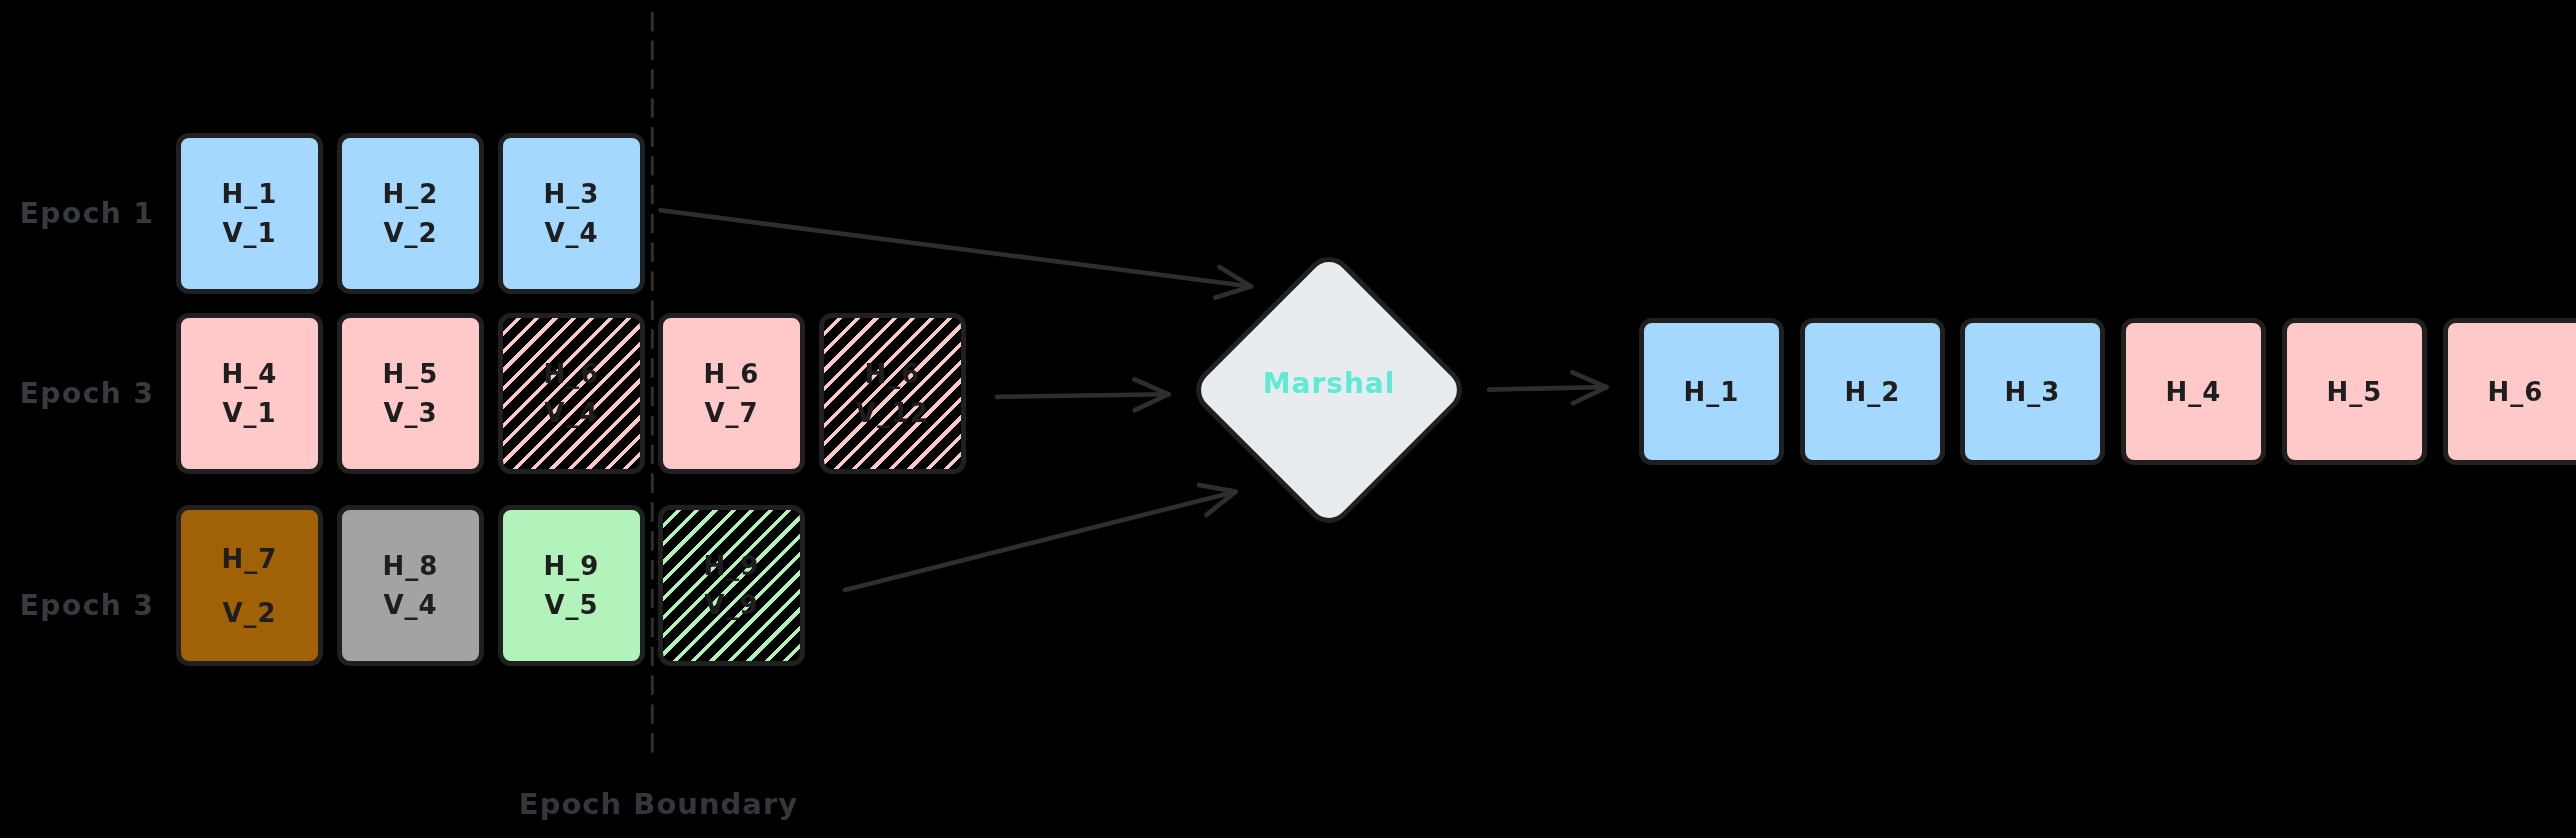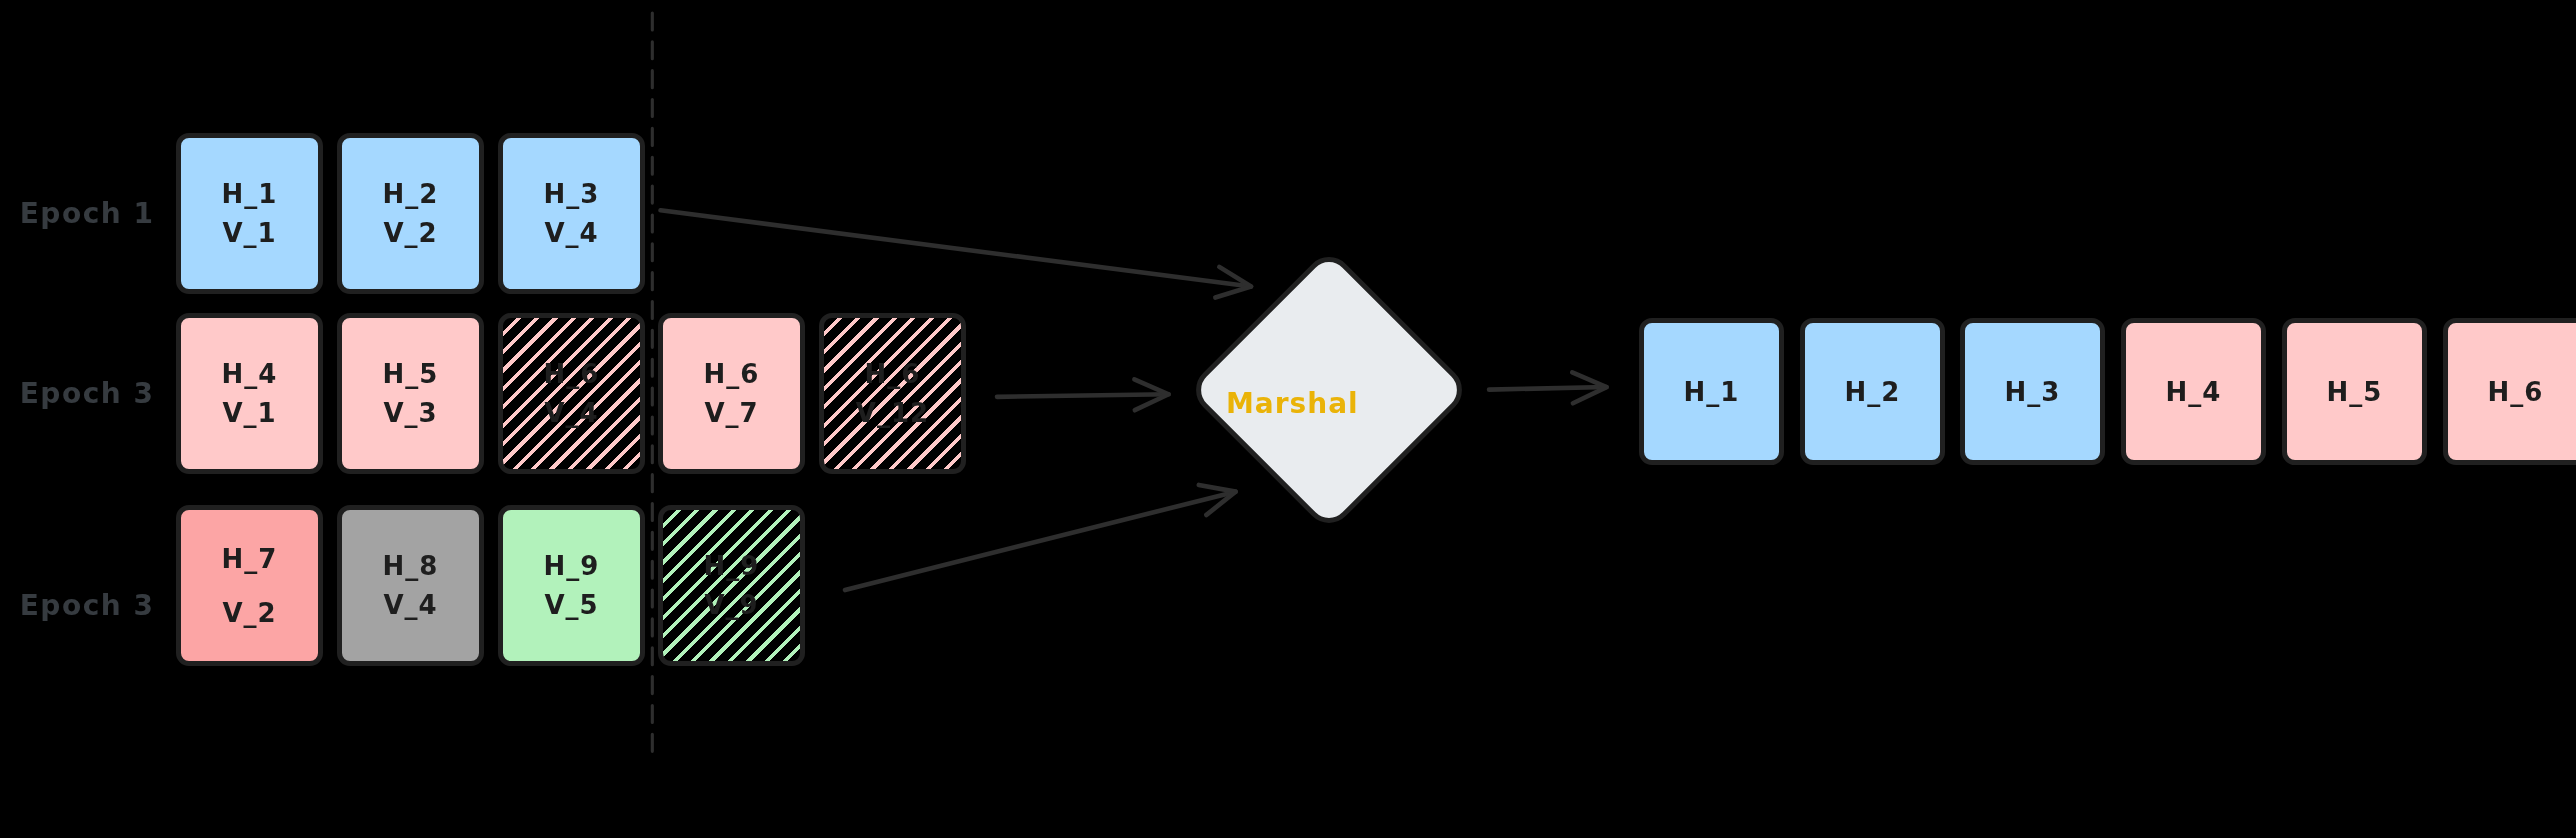--- a/index.html
+++ b/index.html
@@ -24,22 +24,22 @@
   .boundary-label {
     position:absolute; left:504px; top:784px; width:309px; height:41px; line-height:41px;
     text-align:center; color:#33373b; font-size:29px; font-weight:600; letter-spacing:1px;
   }
   .diamond-shape {
     position:absolute; left:1228px; top:289px; width:202px; height:202px;
     box-sizing:border-box; background:#e9ecef; border:5.7px solid #202020;
     border-radius:24px; transform:rotate(45deg);
   }
   .diamond-label {
-    position:absolute; left:1226px; top:383px; width:206px; height:41px; line-height:41px;
-    color:#eab308; font-size:28px; font-weight:600; letter-spacing:1px;
+    position:absolute; left:1226px; top:363px; width:206px; height:41px; line-height:41px;
+    text-align:center; color:#5eead4; font-size:28px; font-weight:600; letter-spacing:1px;
   }
 </style>
 </head>
 <body>
 
 <div id="canvas">
 
   <svg id="overlay" viewBox="0 0 5962 1628" xmlns="http://www.w3.org/2000/svg">
     <defs>
       <marker id="ah" markerUnits="userSpaceOnUse" markerWidth="90" markerHeight="90" refX="72" refY="38" orient="auto">
@@ -82,41 +82,42 @@
       </div>
       <div class="box" style="left: 658px; top: 313px; width: 147px; height: 161px; background: rgb(255, 201, 201);">
         <div class="bl">H_6</div>
         <div class="bl">V_7</div>
       </div>
       <div class="box" style="left: 819px; top: 313px; width: 147px; height: 161px; background: repeating-linear-gradient(135deg, rgba(0, 0, 0, 0) 0px, rgba(0, 0, 0, 0) 9.3px, rgb(255, 201, 201) 9.3px, rgb(255, 201, 201) 13px);">
         <div class="bl">H_6</div>
         <div class="bl">V_12</div>
       </div>
       <div class="epoch-label" style="top: 586px;">Epoch 3</div>
-      <div class="box" style="left: 176px; top: 505px; width: 147px; height: 161px; background: #fca5a5; gap: 28px;">
+      <div class="box" style="left: 176px; top: 505px; width: 147px; height: 161px; background: #a16207; gap: 28px;">
         <div class="bl">H_7</div>
         <div class="bl">V_2</div>
       </div>
       <div class="box" style="left: 337px; top: 505px; width: 147px; height: 161px; background: #a3a3a3;">
         <div class="bl">H_8</div>
         <div class="bl">V_4</div>
       </div>
       <div class="box" style="left: 498px; top: 505px; width: 147px; height: 161px; background: rgb(178, 242, 187);">
         <div class="bl">H_9</div>
         <div class="bl">V_5</div>
       </div>
       <div class="box" style="left: 658px; top: 505px; width: 147px; height: 161px; background: repeating-linear-gradient(135deg, rgba(0, 0, 0, 0) 0px, rgba(0, 0, 0, 0) 9.3px, rgb(178, 242, 187) 9.3px, rgb(178, 242, 187) 13px);">
         <div class="bl">H_9</div>
         <div class="bl">V_9</div>
       </div>
     </div>
 
   <div class="diamond-shape"></div>
   <div class="diamond-label">Marshal</div>
 
+  <div class="boundary-label">Epoch Boundary</div>
 
   <div id="output-row">
       <div class="box" style="left: 1639px; top: 318px; width: 145px; height: 147px; background: rgb(165, 216, 255);">
         <div class="bl">H_1</div>
       </div>
       <div class="box" style="left: 1800px; top: 318px; width: 145px; height: 147px; background: rgb(165, 216, 255);">
         <div class="bl">H_2</div>
       </div>
       <div class="box" style="left: 1960px; top: 318px; width: 145px; height: 147px; background: rgb(165, 216, 255);">
         <div class="bl">H_3</div>

